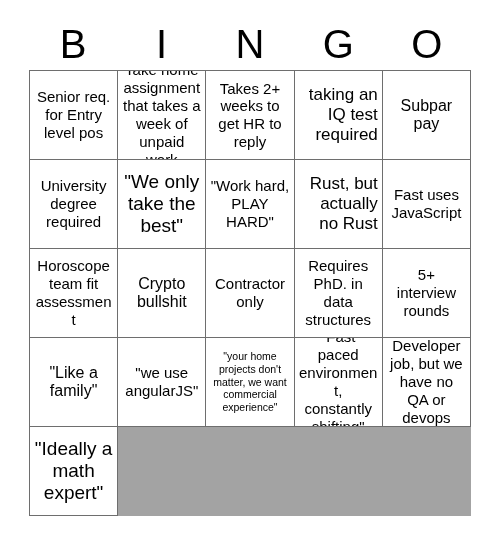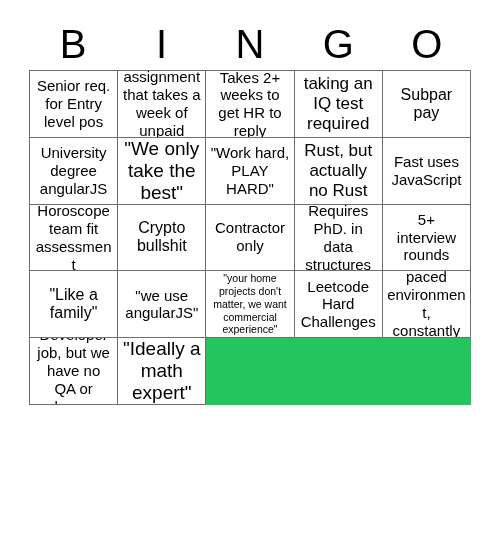--- a/index.html
+++ b/index.html
@@ -45,28 +45,28 @@
     color: #000000;
     user-select: none;
   }
 
   
   #bingo-grid {
     position: absolute;
     left: 29px;
     top: 70px;
     width: 442px;
-    height: 335px;
+    height: 446px;
     display: grid;
     grid-template-columns: repeat(5, 1fr);
     grid-template-rows: repeat(5, 1fr);
     border-top: 1px solid #6e6e6e;
     border-left: 1px solid #6e6e6e;
     box-sizing: border-box;
-    background: #22c55e;
+    background: #a3a3a3;
   }
   .bingo-cell {
     border-right: 1px solid #6e6e6e;
     border-bottom: 1px solid #6e6e6e;
     box-sizing: border-box;
     display: flex;
     align-items: center;
     justify-content: center;
     text-align: center;
     padding: 2px 4px;
@@ -77,21 +77,21 @@
     display: block;
     width: 100%;
     line-height: 1.17;
     word-wrap: break-word;
     hyphens: none;
   }
 
   
   .sz-xxl .cell-text { font-size: 16px; line-height: 1.15; }
   .sz-xl  .cell-text { font-size: 19px; line-height: 1.16; }
-  .sz-lg  .cell-text { font-size: 17px; line-height: 1.17; }
+  .sz-lg  .cell-text { font-size: 17px; line-height: 1.17; text-align: right; }
   .sz-md  .cell-text { font-size: 15px; line-height: 1.18; }
   .sz-sm  .cell-text { font-size: 15px; line-height: 1.2; }
   .sz-xs  .cell-text { font-size: 10.5px; line-height: 1.22; }
 </style>
 </head>
 <body>
 
 <div id="bingo-card">
 
   <div id="bingo-header">
@@ -114,21 +114,21 @@
         <span class="cell-text">Takes 2+ weeks to get HR to reply</span>
       </div>
     <div class="bingo-cell sz-lg">
         <span class="cell-text">taking an IQ test required</span>
       </div>
     <div class="bingo-cell sz-xxl">
         <span class="cell-text">Subpar pay</span>
       </div>
 
     <div class="bingo-cell sz-md">
-        <span class="cell-text">University degree angularJS</span>
+        <span class="cell-text">University degree required</span>
       </div>
     <div class="bingo-cell sz-xl">
         <span class="cell-text">"We only take the best"</span>
       </div>
     <div class="bingo-cell sz-md">
         <span class="cell-text">"Work hard, PLAY HARD"</span>
       </div>
     <div class="bingo-cell sz-lg">
         <span class="cell-text">Rust, but actually no Rust</span>
       </div>
@@ -155,23 +155,20 @@
     <div class="bingo-cell sz-xxl">
         <span class="cell-text">"Like a family"</span>
       </div>
     <div class="bingo-cell sz-md">
         <span class="cell-text">"we use angularJS"</span>
       </div>
     <div class="bingo-cell sz-xs">
         <span class="cell-text">"your home projects don't matter, we want commercial experience"</span>
       </div>
 
-    <div class="bingo-cell sz-md">
-        <span class="cell-text">Leetcode Hard Challenges</span>
-      </div>
     <div class="bingo-cell sz-sm">
         <span class="cell-text">"Fast paced environment, constantly shifting"</span>
       </div>
     <div class="bingo-cell sz-sm">
         <span class="cell-text">Developer job, but we have no QA or devops</span>
       </div>
     <div class="bingo-cell sz-xl">
         <span class="cell-text">"Ideally a math expert"</span>
       </div>
 

